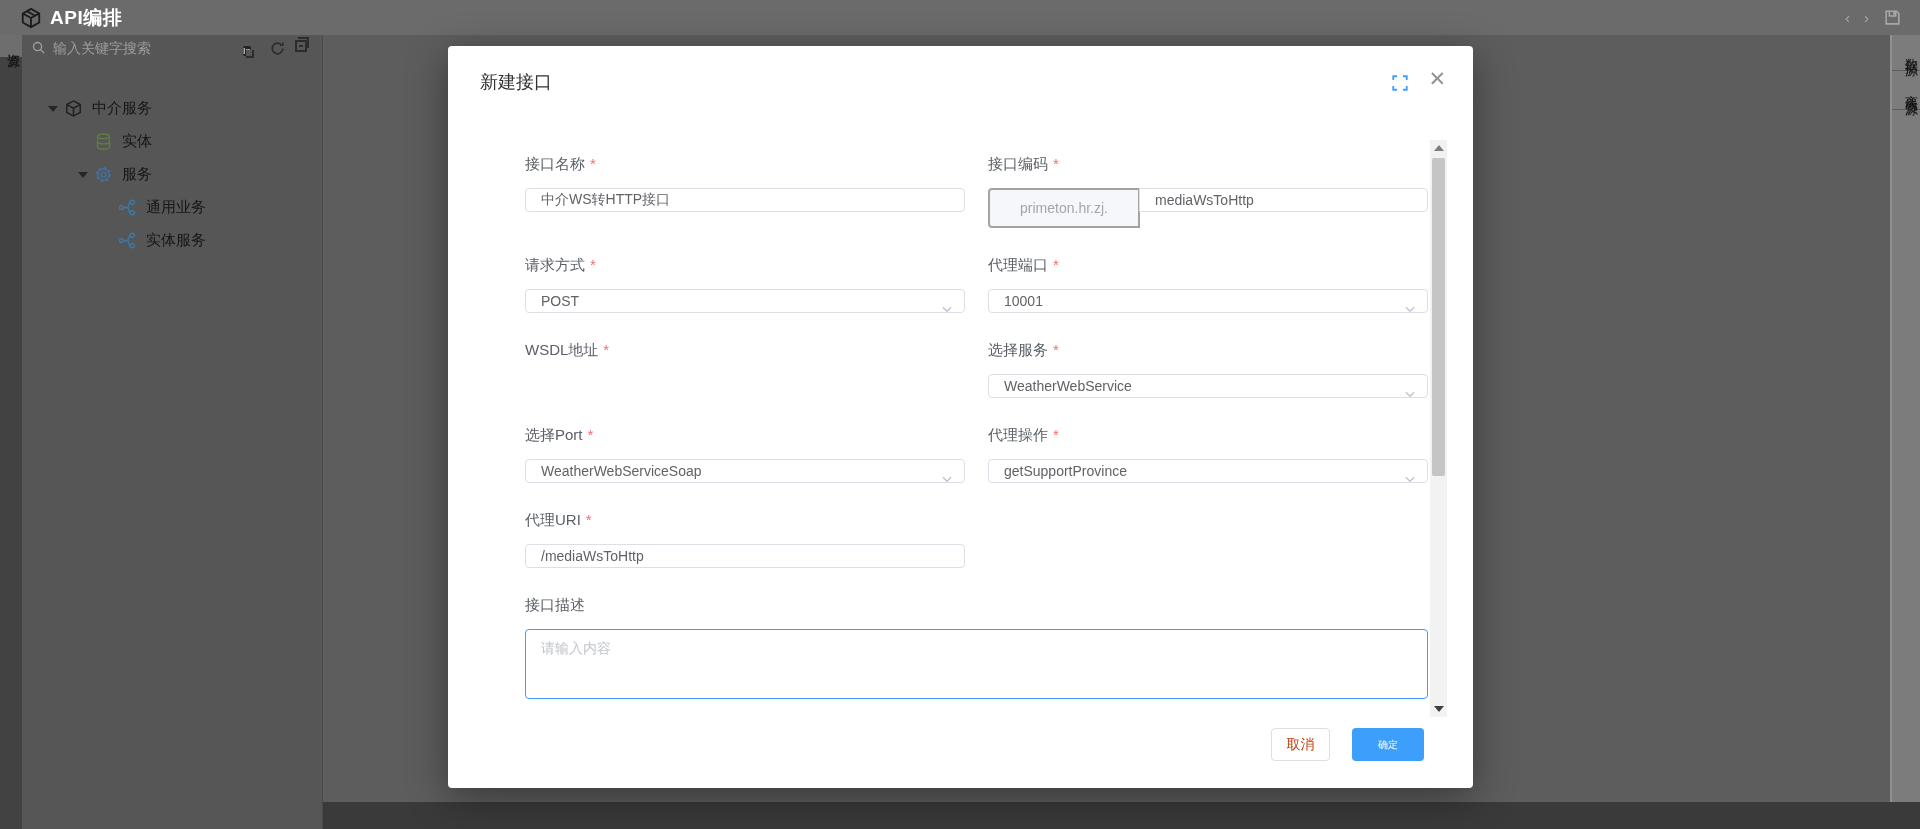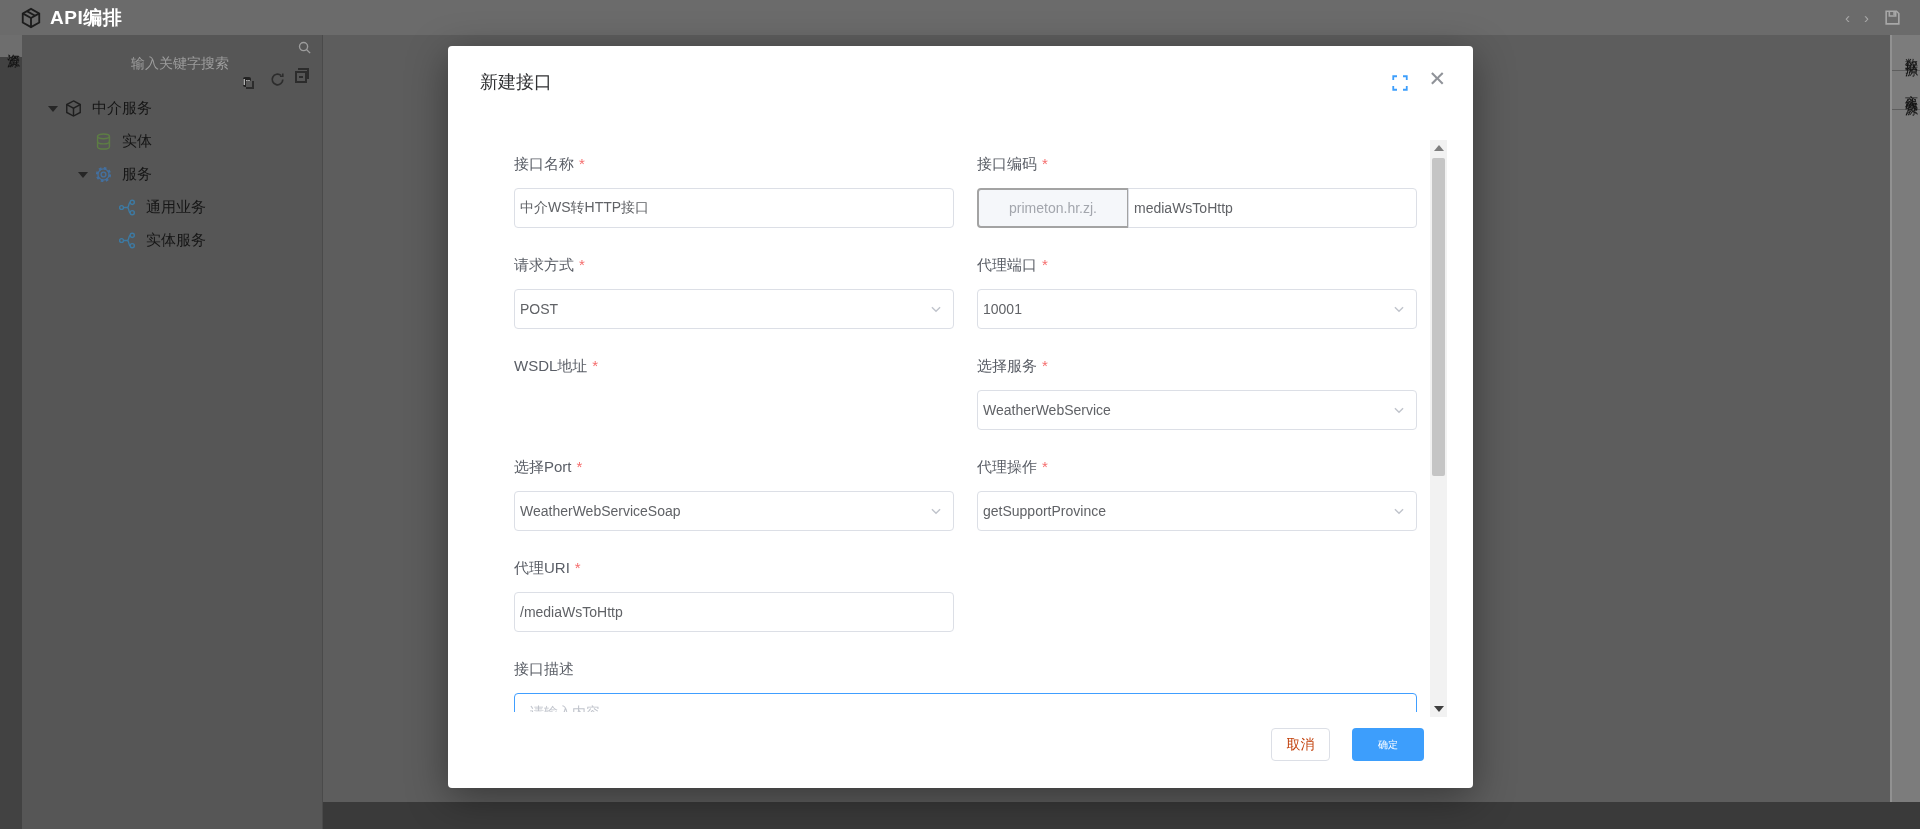--- a/index.html
+++ b/index.html
@@ -18,22 +18,22 @@
 
   
   .left-strip { position:absolute; left:0; top:35px; width:22px; height:794px; background:#424242; }
   .left-tab { width:22px; padding:8px 0 10px; background:#6e6e6e; color:#121212;
     writing-mode:vertical-rl; text-orientation:upright; font-size:13px; text-align:center;
     letter-spacing:2px; cursor:pointer; }
 
   
   .sidebar { position:absolute; left:22px; top:35px; width:301px; height:794px;
     background:#565656; border-right:1px solid #4a4a4a; }
-  .search-row { height:34px; display:flex; align-items:flex-end; padding:0 10px 0 9px;
-    margin-top:5px;flex-direction:column; }
+  .search-row { height:34px; display:flex; align-items:flex-start; padding:0 10px 0 9px;
+    margin-top:5px; }
   .search-ic { width:15px; height:15px; color:#9d9d9d; flex:none; }
   .search-input { flex:1; min-width:0; border:none; outline:none; background:transparent;
     font-size:14px; color:#cfcfcf; margin-left:7px; }
   .search-input::placeholder { color:#9d9d9d; }
   .srch-tools { display:flex; align-items:center; gap:9px; color:#2c2c2c; }
   .srch-tools .tool { width:17px; height:17px; cursor:pointer; }
   .locate-box { width:15px; height:13px; background:#232323; border-radius:2px; color:#bdbdbd;
     font-size:9px; font-weight:bold; line-height:13px; text-align:center; position:relative; }
   .locate-box:after { content:""; position:absolute; right:-3px; bottom:-2px; width:6px; height:6px;
     border-right:2px solid #2c2c2c; border-bottom:2px solid #2c2c2c; background:#565656; }
@@ -66,28 +66,28 @@
   .bottom-band { position:absolute; left:323px; right:0; bottom:0; height:27px; background:#3a3a3a; }
 
   
   .modal { position:absolute; left:448px; top:46px; width:1025px; height:742px; background:#ffffff;
     border-radius:4px; box-shadow:0 10px 40px rgba(0,0,0,.4); }
   .modal-title { position:absolute; left:32px; top:24px; font-size:18px; color:#303133; }
   .fs-ic { position:absolute; right:64px; top:28px; width:18px; height:18px; color:#3D9EFC; cursor:pointer; }
   .close-ic { position:absolute; right:27px; top:22px; font-size:21px; color:#909399; cursor:pointer;
     line-height:1; }
 
-  .modal-body { position:absolute; left:4px; top:69px; width:100%; height:597px; overflow:hidden;
+  .modal-body { position:absolute; left:15px; top:69px; width:100%; height:597px; overflow:hidden;
     padding:40px 60px 0 62px; }
   .form-grid { display:grid; grid-template-columns:440px 440px; column-gap:23px; }
   .field { margin-bottom:28px; }
   .f-label { height:22px; margin-bottom:11px; font-size:15px; color:#5a5e66; }
   .req { color:#F56C6C; margin-left:5px; }
   .ctl { position:relative; }
-  .inp { width:100%; height:40px; border:1px solid #dcdfe6; border-radius:4px; padding:0 5px;
+  .inp { width:100%; height:24px; border:1px solid #dcdfe6; border-radius:4px; padding:0 15px;
     font-size:14px; color:#606266; outline:none; background:#fff;
     font-family:"Liberation Sans","DejaVu Sans",sans-serif; }
   .sel-chev { position:absolute; right:11px; top:13px; width:14px; height:14px; color:#c0c4cc; }
   .code-wrap { display:flex; }
   .code-prefix { width:152px; height:40px; background:#f5f7fa; border:2px solid #a3a3a3;
     border-radius:4px 0 0 4px; color:#a3a6ad; font-size:14px; display:flex; align-items:center;
     justify-content:center; flex:none; }
   .code-wrap .inp { border-radius:0 4px 4px 0; margin-left:-1px; }
   .wsdl-row { display:flex; gap:11px; }
   .wsdl-row .inp { width:255px; flex:none; }

